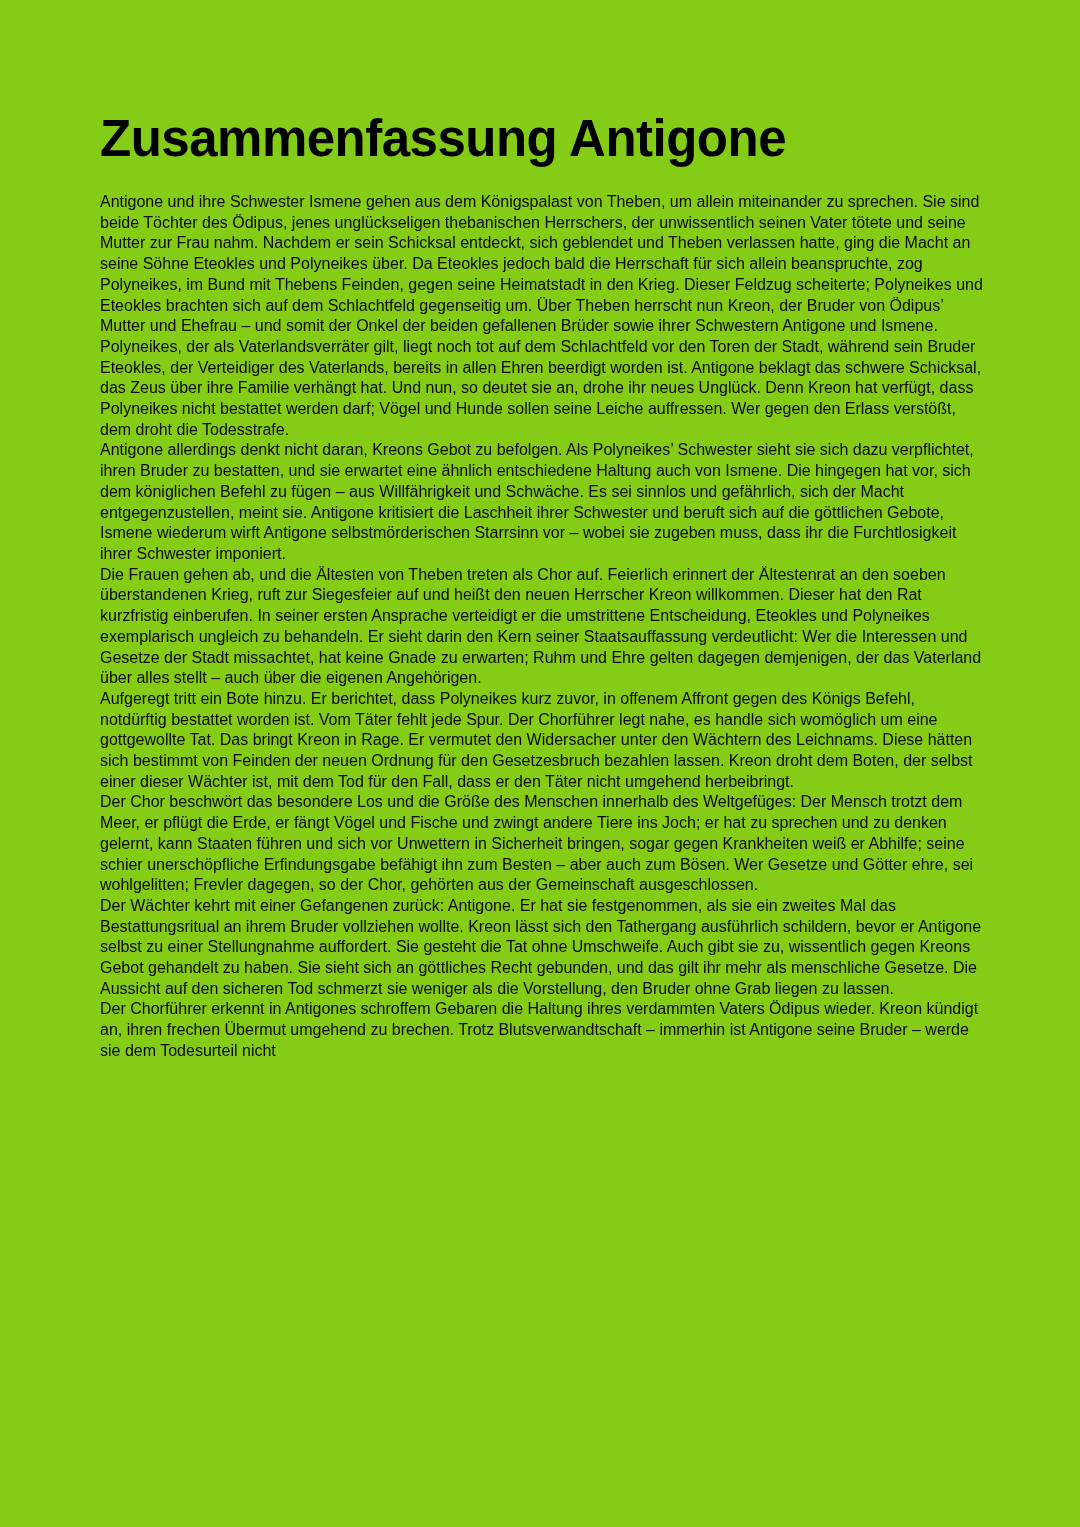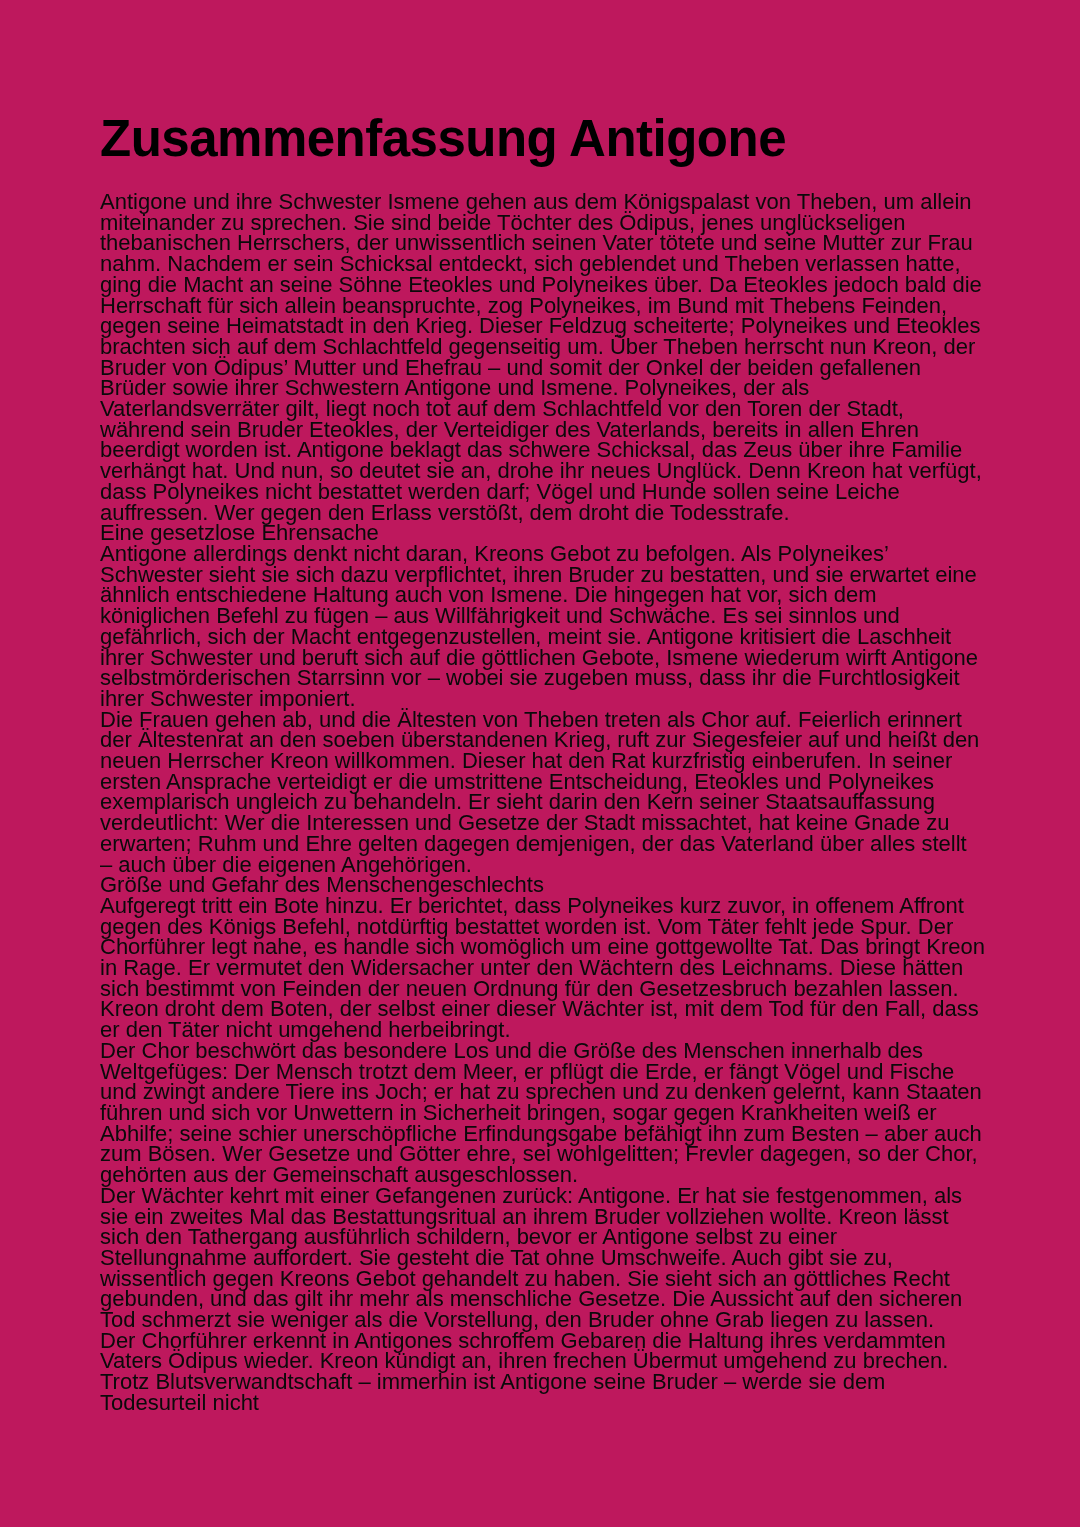--- a/index.html
+++ b/index.html
@@ -4,57 +4,55 @@
 <style>
   html, body {
     margin: 0;
     padding: 0;
     background: #ffffff;
   }
   .page {
     position: relative;
     width: 1080px;
     min-height: 1527px;
-    background: #be185d;
+    background: #84cc16;
     box-sizing: border-box;
     padding: 112px 95px 51px 100px;
     font-family: "Liberation Sans", sans-serif;
     color: #0a0a0a;
   }
   .doc-title {
     margin: 0 0 26px 0;
     font-family: "Liberation Sans", sans-serif;
     font-weight: bold;
     font-size: 51px;
     line-height: 1.06;
     letter-spacing: -0.5px;
     color: #000000;
   }
   .bodytext p {
     margin: 0;
-    font-size: 22px;
+    font-size: 16px;
     line-height: 20.7px;
     font-weight: normal;
     text-align: left;
   }
   .bodytext p.subhead {
     
     font-weight: normal;
   }
 </style>
 </head>
 <body>
 
 <div class="page">
   <h1 class="doc-title">Zusammenfassung Antigone</h1>
 
   <div class="bodytext">
     <p>Antigone und ihre Schwester Ismene gehen aus dem Königspalast von Theben, um allein miteinander zu sprechen. Sie sind beide Töchter des Ödipus, jenes unglückseligen thebanischen Herrschers, der unwissentlich seinen Vater tötete und seine Mutter zur Frau nahm. Nachdem er sein Schicksal entdeckt, sich geblendet und Theben verlassen hatte, ging die Macht an seine Söhne Eteokles und Polyneikes über. Da Eteokles jedoch bald die Herrschaft für sich allein beanspruchte, zog Polyneikes, im Bund mit Thebens Feinden, gegen seine Heimatstadt in den Krieg. Dieser Feldzug scheiterte; Polyneikes und Eteokles brachten sich auf dem Schlachtfeld gegenseitig um. Über Theben herrscht nun Kreon, der Bruder von Ödipus’ Mutter und Ehefrau – und somit der Onkel der beiden gefallenen Brüder sowie ihrer Schwestern Antigone und Ismene. Polyneikes, der als Vaterlandsverräter gilt, liegt noch tot auf dem Schlachtfeld vor den Toren der Stadt, während sein Bruder Eteokles, der Verteidiger des Vaterlands, bereits in allen Ehren beerdigt worden ist. Antigone beklagt das schwere Schicksal, das Zeus über ihre Familie verhängt hat. Und nun, so deutet sie an, drohe ihr neues Unglück. Denn Kreon hat verfügt, dass Polyneikes nicht bestattet werden darf; Vögel und Hunde sollen seine Leiche auffressen. Wer gegen den Erlass verstößt, dem droht die Todesstrafe.</p>
-    <p class="subhead">Eine gesetzlose Ehrensache</p>
     <p>Antigone allerdings denkt nicht daran, Kreons Gebot zu befolgen. Als Polyneikes’ Schwester sieht sie sich dazu verpflichtet, ihren Bruder zu bestatten, und sie erwartet eine ähnlich entschiedene Haltung auch von Ismene. Die hingegen hat vor, sich dem königlichen Befehl zu fügen – aus Willfährigkeit und Schwäche. Es sei sinnlos und gefährlich, sich der Macht entgegenzustellen, meint sie. Antigone kritisiert die Laschheit ihrer Schwester und beruft sich auf die göttlichen Gebote, Ismene wiederum wirft Antigone selbstmörderischen Starrsinn vor – wobei sie zugeben muss, dass ihr die Furchtlosigkeit ihrer Schwester imponiert.</p>
     <p>Die Frauen gehen ab, und die Ältesten von Theben treten als Chor auf. Feierlich erinnert der Ältestenrat an den soeben überstandenen Krieg, ruft zur Siegesfeier auf und heißt den neuen Herrscher Kreon willkommen. Dieser hat den Rat kurzfristig einberufen. In seiner ersten Ansprache verteidigt er die umstrittene Entscheidung, Eteokles und Polyneikes exemplarisch ungleich zu behandeln. Er sieht darin den Kern seiner Staatsauffassung verdeutlicht: Wer die Interessen und Gesetze der Stadt missachtet, hat keine Gnade zu erwarten; Ruhm und Ehre gelten dagegen demjenigen, der das Vaterland über alles stellt – auch über die eigenen Angehörigen.</p>
-    <p class="subhead">Größe und Gefahr des Menschengeschlechts</p>
     <p>Aufgeregt tritt ein Bote hinzu. Er berichtet, dass Polyneikes kurz zuvor, in offenem Affront gegen des Königs Befehl, notdürftig bestattet worden ist. Vom Täter fehlt jede Spur. Der Chorführer legt nahe, es handle sich womöglich um eine gottgewollte Tat. Das bringt Kreon in Rage. Er vermutet den Widersacher unter den Wächtern des Leichnams. Diese hätten sich bestimmt von Feinden der neuen Ordnung für den Gesetzesbruch bezahlen lassen. Kreon droht dem Boten, der selbst einer dieser Wächter ist, mit dem Tod für den Fall, dass er den Täter nicht umgehend herbeibringt.</p>
     <p>Der Chor beschwört das besondere Los und die Größe des Menschen innerhalb des Weltgefüges: Der Mensch trotzt dem Meer, er pflügt die Erde, er fängt Vögel und Fische und zwingt andere Tiere ins Joch; er hat zu sprechen und zu denken gelernt, kann Staaten führen und sich vor Unwettern in Sicherheit bringen, sogar gegen Krankheiten weiß er Abhilfe; seine schier unerschöpfliche Erfindungsgabe befähigt ihn zum Besten – aber auch zum Bösen. Wer Gesetze und Götter ehre, sei wohlgelitten; Frevler dagegen, so der Chor, gehörten aus der Gemeinschaft ausgeschlossen.</p>
     <p>Der Wächter kehrt mit einer Gefangenen zurück: Antigone. Er hat sie festgenommen, als sie ein zweites Mal das Bestattungsritual an ihrem Bruder vollziehen wollte. Kreon lässt sich den Tathergang ausführlich schildern, bevor er Antigone selbst zu einer Stellungnahme auffordert. Sie gesteht die Tat ohne Umschweife. Auch gibt sie zu, wissentlich gegen Kreons Gebot gehandelt zu haben. Sie sieht sich an göttliches Recht gebunden, und das gilt ihr mehr als menschliche Gesetze. Die Aussicht auf den sicheren Tod schmerzt sie weniger als die Vorstellung, den Bruder ohne Grab liegen zu lassen.</p>
     <p>Der Chorführer erkennt in Antigones schroffem Gebaren die Haltung ihres verdammten Vaters Ödipus wieder. Kreon kündigt an, ihren frechen Übermut umgehend zu brechen. Trotz Blutsverwandtschaft – immerhin ist Antigone seine Bruder – werde sie dem Todesurteil nicht</p>
   </div>
 </div>
 
 </body></html>

